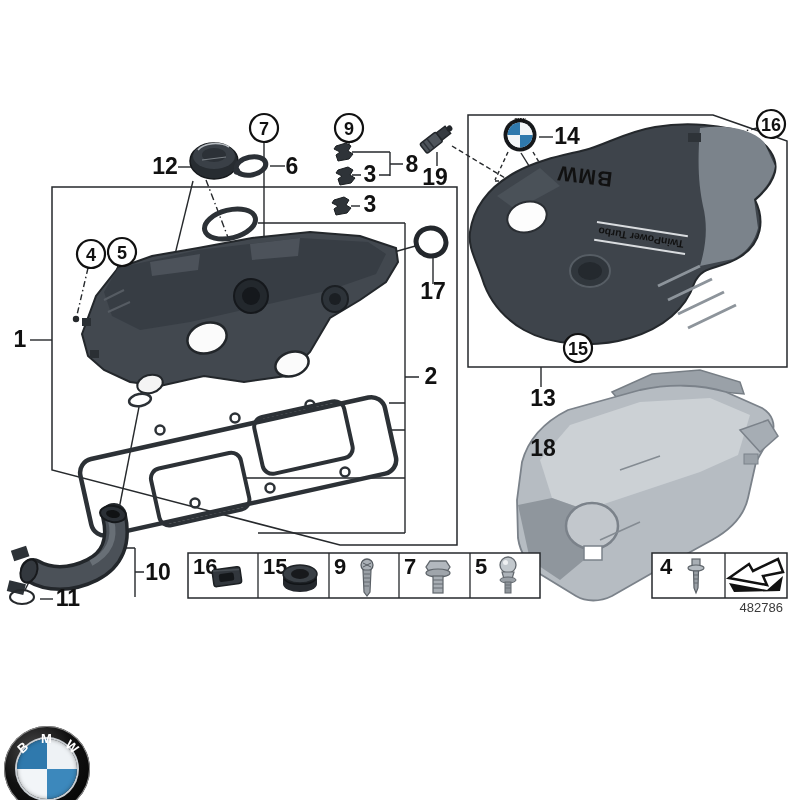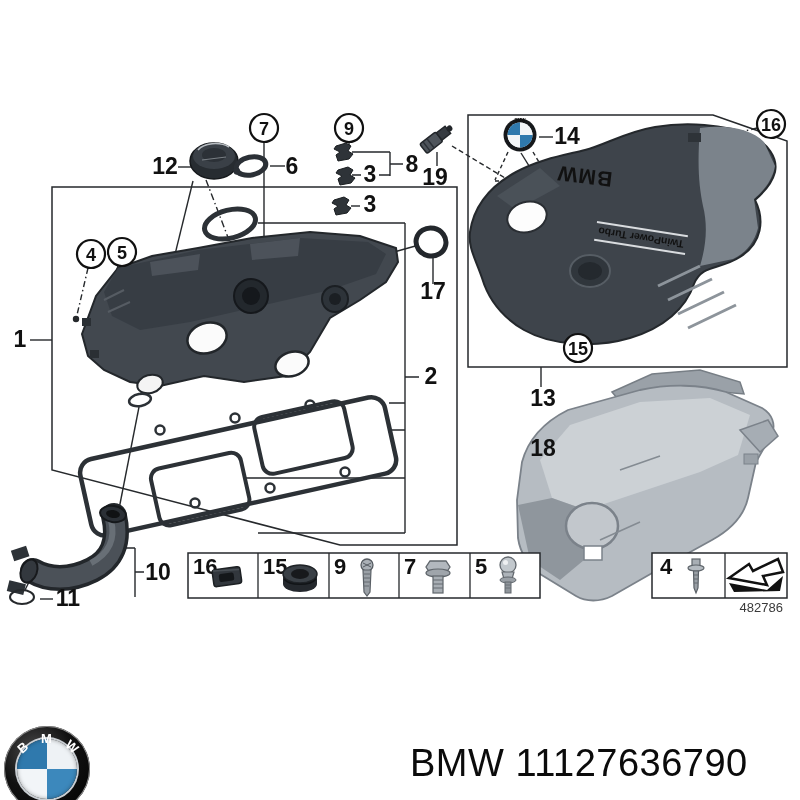--- a/index.html
+++ b/index.html
@@ -298,15 +298,14 @@
   </g>
 </svg>
 
   
   <div class="logo">
     <div class="logo-inner"></div>
     <span class="logo-letter ll-b">B</span>
     <span class="logo-letter ll-m">M</span>
     <span class="logo-letter ll-w">W</span>
   </div>
-  <div class="footer-text">BMW 11127636790</div>
 
 </div>
 
 </body></html>

